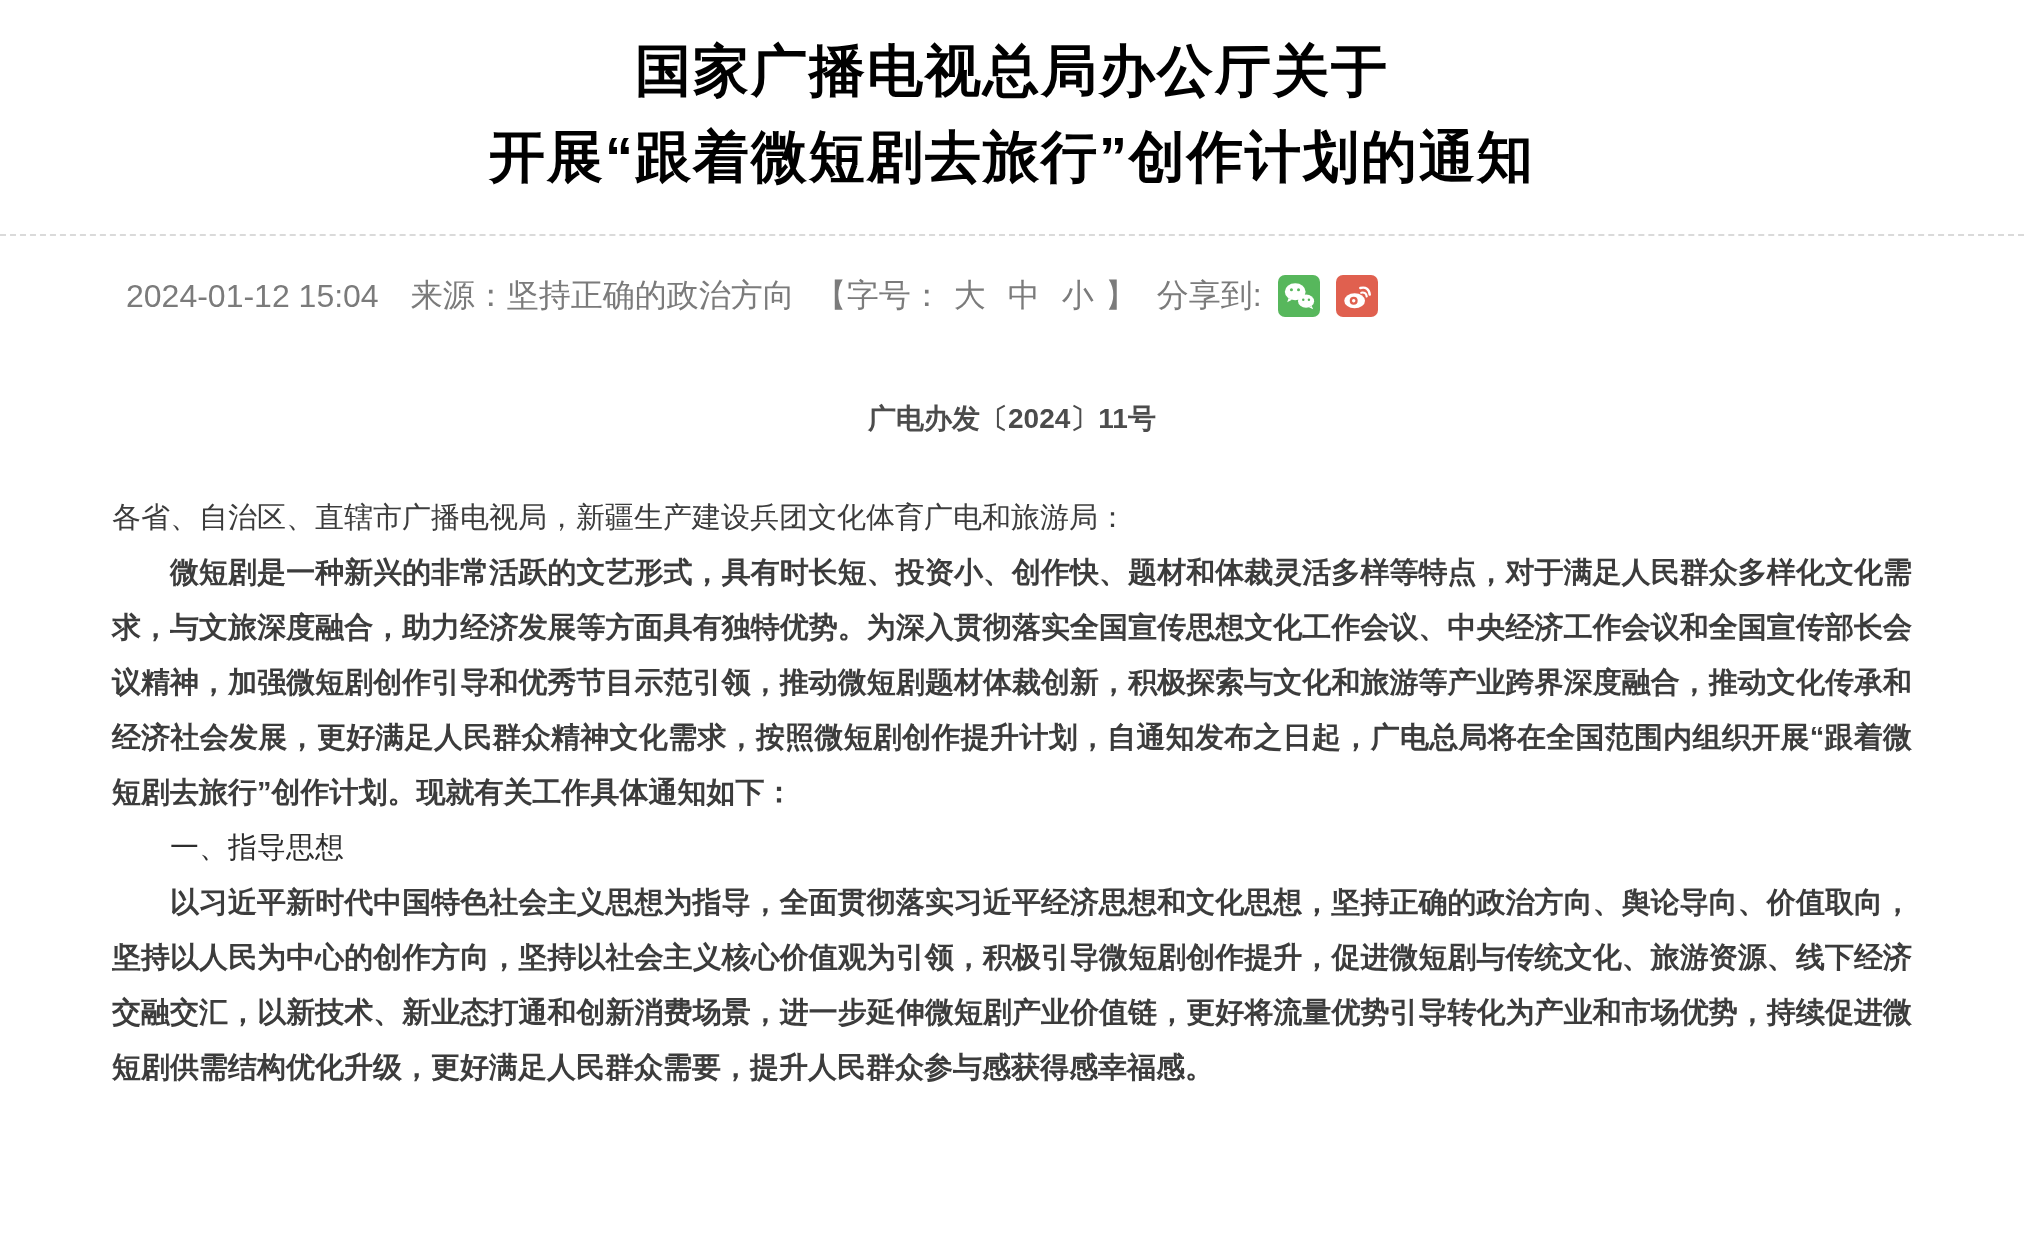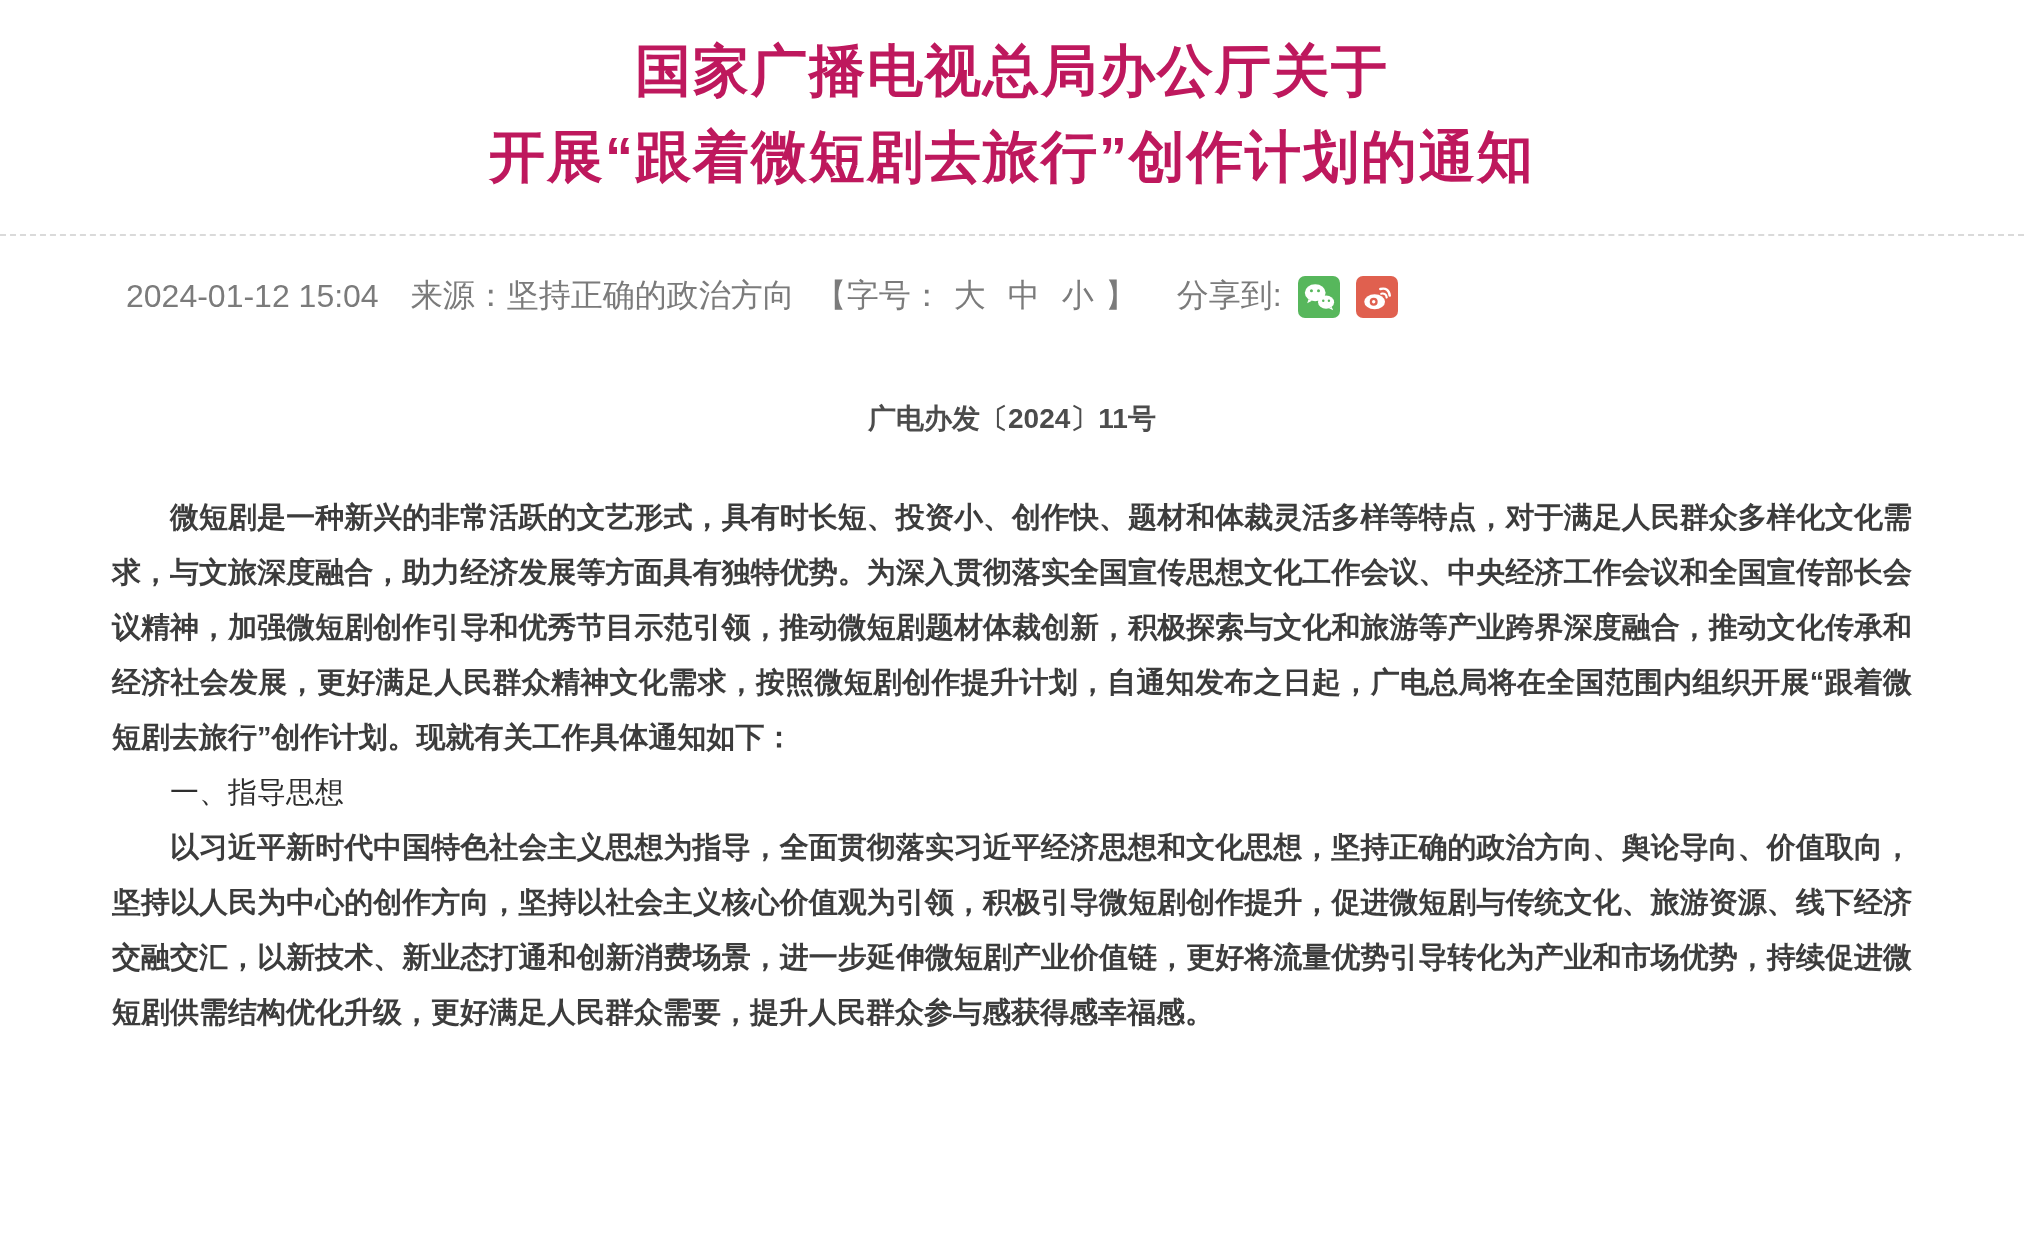--- a/index.html
+++ b/index.html
@@ -15,21 +15,21 @@
 
   
   .title-block {
     padding-top: 28px;
     text-align: center;
   }
   .title-block h1 {
     font-size: 56px;
     line-height: 86px;
     font-weight: 700;
-    color: #be185d;
+    color: #000000;
     letter-spacing: 2px;
   }
 
   
   .dashed-divider {
     width: 100%;
     border-bottom: 2px dashed #dadada;
     margin-top: 34px;
   }
 
@@ -61,22 +61,22 @@
   }
   .fontsize-group {
     display: flex;
     align-items: center;
     margin-left: 20px;
     color: #7b7b7b;
   }
   .fontsize-link { margin: 0 11px; cursor: pointer; }
   .share-group {
     display: flex;
-    align-items: flex-end;
-    margin-left: 40px;
+    align-items: center;
+    margin-left: 20px;
   }
   .share-icon {
     width: 42px;
     height: 42px;
     border-radius: 7px;
     margin-left: 16px;
     display: inline-flex;
     align-items: center;
     justify-content: center;
     cursor: pointer;
@@ -163,18 +163,19 @@
             <path d="M22.5 14.5 q5 -1 5.8 4" stroke="#ffffff" stroke-width="2.3" fill="none" stroke-linecap="round"></path>
           </svg>
         </span>
       </span>
     </span>
   </div>
 
   <div class="doc-number">广电办发〔2024〕11号</div>
 
   <div class="article">
+    <p>各省、自治区、直辖市广播电视局，新疆生产建设兵团文化体育广电和旅游局：</p>
     <p class="indent">微短剧是一种新兴的非常活跃的文艺形式，具有时长短、投资小、创作快、题材和体裁灵活多样等特点，对于满足人民群众多样化文化需求，与文旅深度融合，助力经济发展等方面具有独特优势。为深入贯彻落实全国宣传思想文化工作会议、中央经济工作会议和全国宣传部长会议精神，加强微短剧创作引导和优秀节目示范引领，推动微短剧题材体裁创新，积极探索与文化和旅游等产业跨界深度融合，推动文化传承和经济社会发展，更好满足人民群众精神文化需求，按照微短剧创作提升计划，自通知发布之日起，广电总局将在全国范围内组织开展“跟着微短剧去旅行”创作计划。现就有关工作具体通知如下：</p>
     <p class="section-heading">一、指导思想</p>
     <p class="indent">以习近平新时代中国特色社会主义思想为指导，全面贯彻落实习近平经济思想和文化思想，坚持正确的政治方向、舆论导向、价值取向，坚持以人民为中心的创作方向，坚持以社会主义核心价值观为引领，积极引导微短剧创作提升，促进微短剧与传统文化、旅游资源、线下经济交融交汇，以新技术、新业态打通和创新消费场景，进一步延伸微短剧产业价值链，更好将流量优势引导转化为产业和市场优势，持续促进微短剧供需结构优化升级，更好满足人民群众需要，提升人民群众参与感获得感幸福感。</p>
   </div>
 
 </div>
 
 </body></html>

